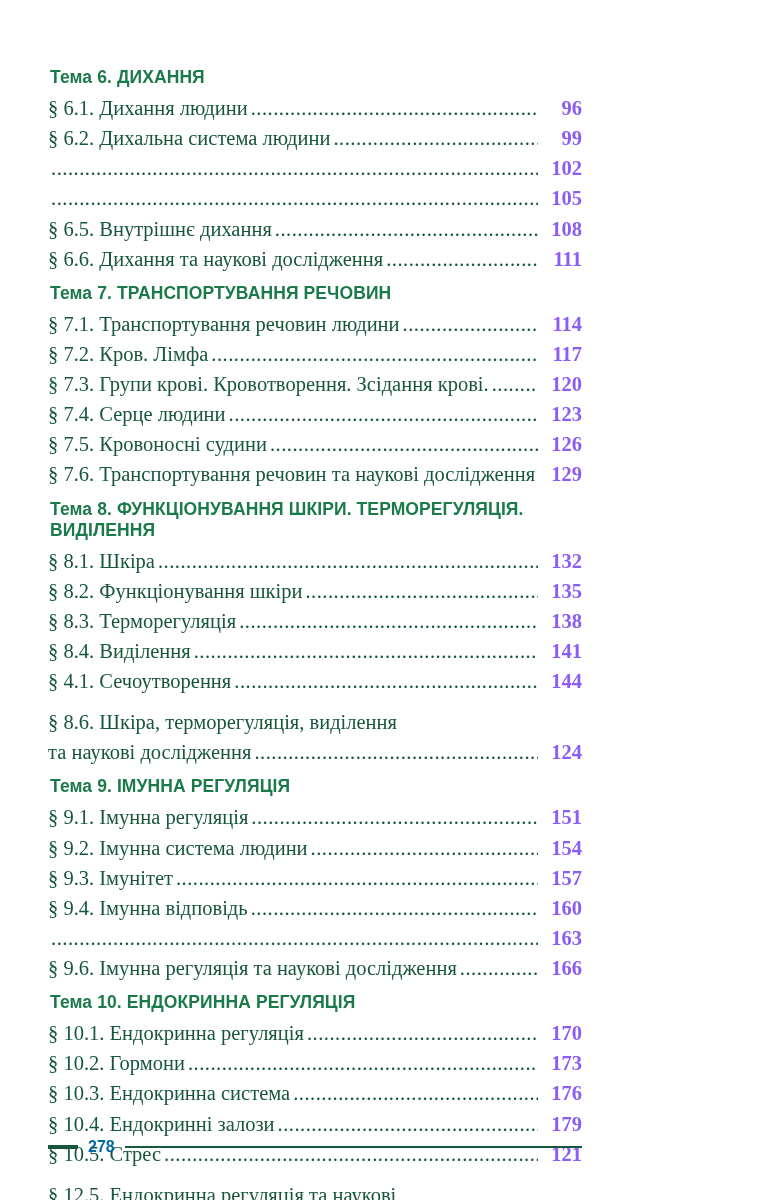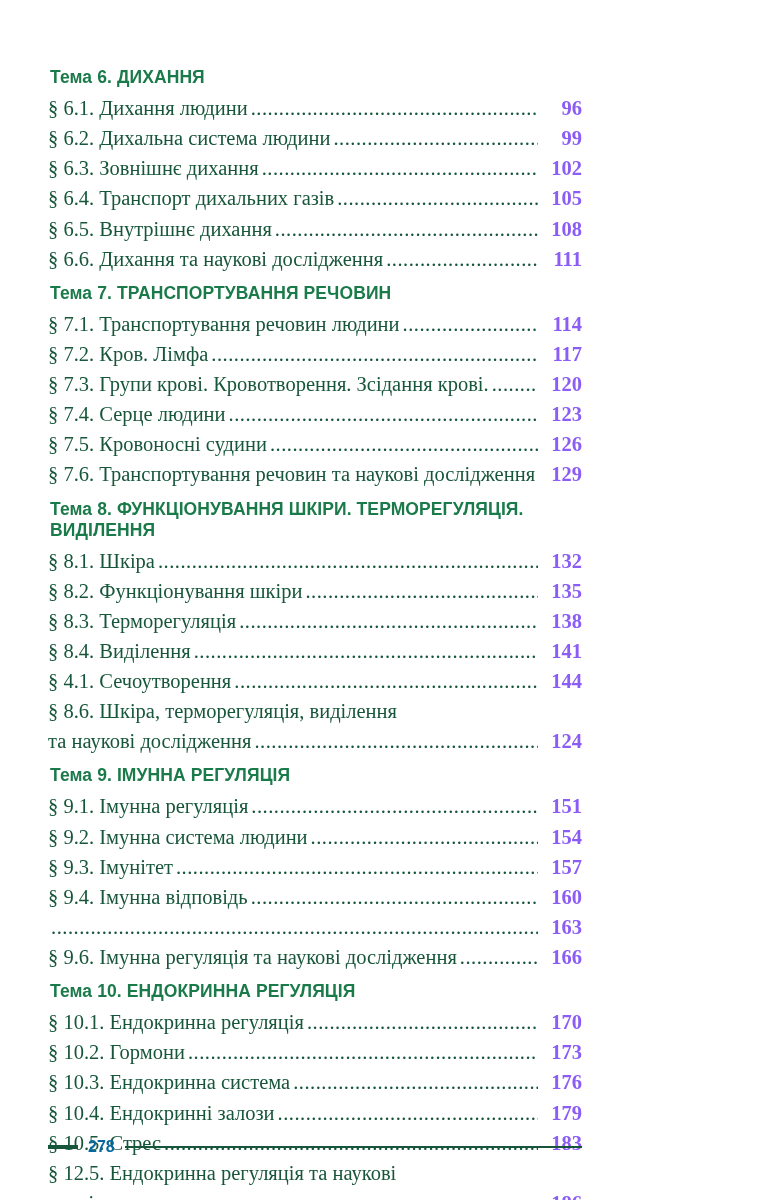--- a/index.html
+++ b/index.html
@@ -66,20 +66,21 @@
     min-width: 42px;
     color: #8b5cf6;
   }
   
   .entry.wrap {
     display: block;
     white-space: normal;
   }
   .entry.wrap .line1 {
     display: block;
+    margin-top: 11px;
   }
   .entry.wrap .line2 {
     display: flex;
     align-items: baseline;
   }
   .footer {
     position: absolute;
     left: 48px;
     right: 40px;
     bottom: 44px;
@@ -116,26 +117,24 @@
           <span class="label">§ 6.1. Дихання людини</span>
           <span class="leader">................................................................................................................</span>
           <span class="page-num">96</span>
         </div>
         <div class="entry">
           <span class="label">§ 6.2. Дихальна система людини</span>
           <span class="leader">................................................................................................................</span>
           <span class="page-num">99</span>
         </div>
         <div class="entry">
-          <span class="label">§ 6.3. Зовнішнє дихання</span>
           <span class="leader">................................................................................................................</span>
           <span class="page-num">102</span>
         </div>
         <div class="entry">
-          <span class="label">§ 6.4. Транспорт дихальних газів</span>
           <span class="leader">................................................................................................................</span>
           <span class="page-num">105</span>
         </div>
         <div class="entry">
           <span class="label">§ 6.5. Внутрішнє дихання</span>
           <span class="leader">................................................................................................................</span>
           <span class="page-num">108</span>
         </div>
         <div class="entry">
           <span class="label">§ 6.6. Дихання та наукові дослідження</span>
@@ -262,21 +261,21 @@
           <span class="page-num">176</span>
         </div>
         <div class="entry">
           <span class="label">§ 10.4. Ендокринні залози</span>
           <span class="leader">................................................................................................................</span>
           <span class="page-num">179</span>
         </div>
         <div class="entry">
           <span class="label">§ 10.5. Стрес</span>
           <span class="leader">................................................................................................................</span>
-          <span class="page-num">183</span>
+          <span class="page-num">121</span>
         </div>
         <div class="entry wrap">
           <span class="line1">§ 12.5. Ендокринна регуляція та наукові</span>
           <div class="line2">
             <span class="label">дослідження</span>
             <span class="leader">................................................................................................................</span>
             <span class="page-num">186</span>
           </div>
         </div>
       </div>

